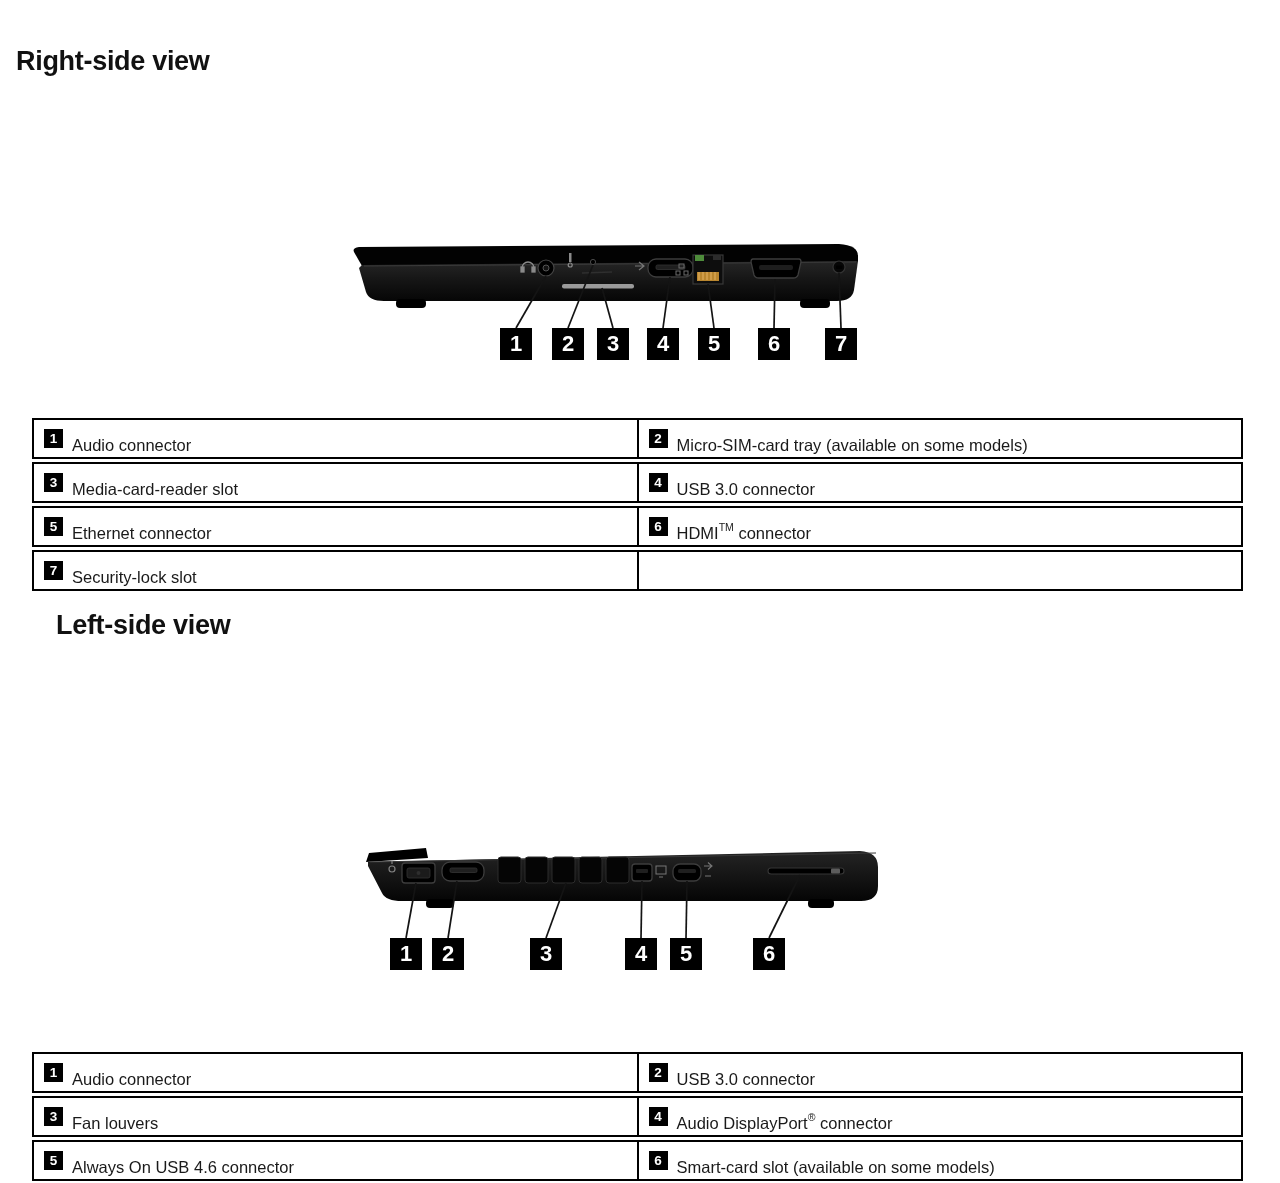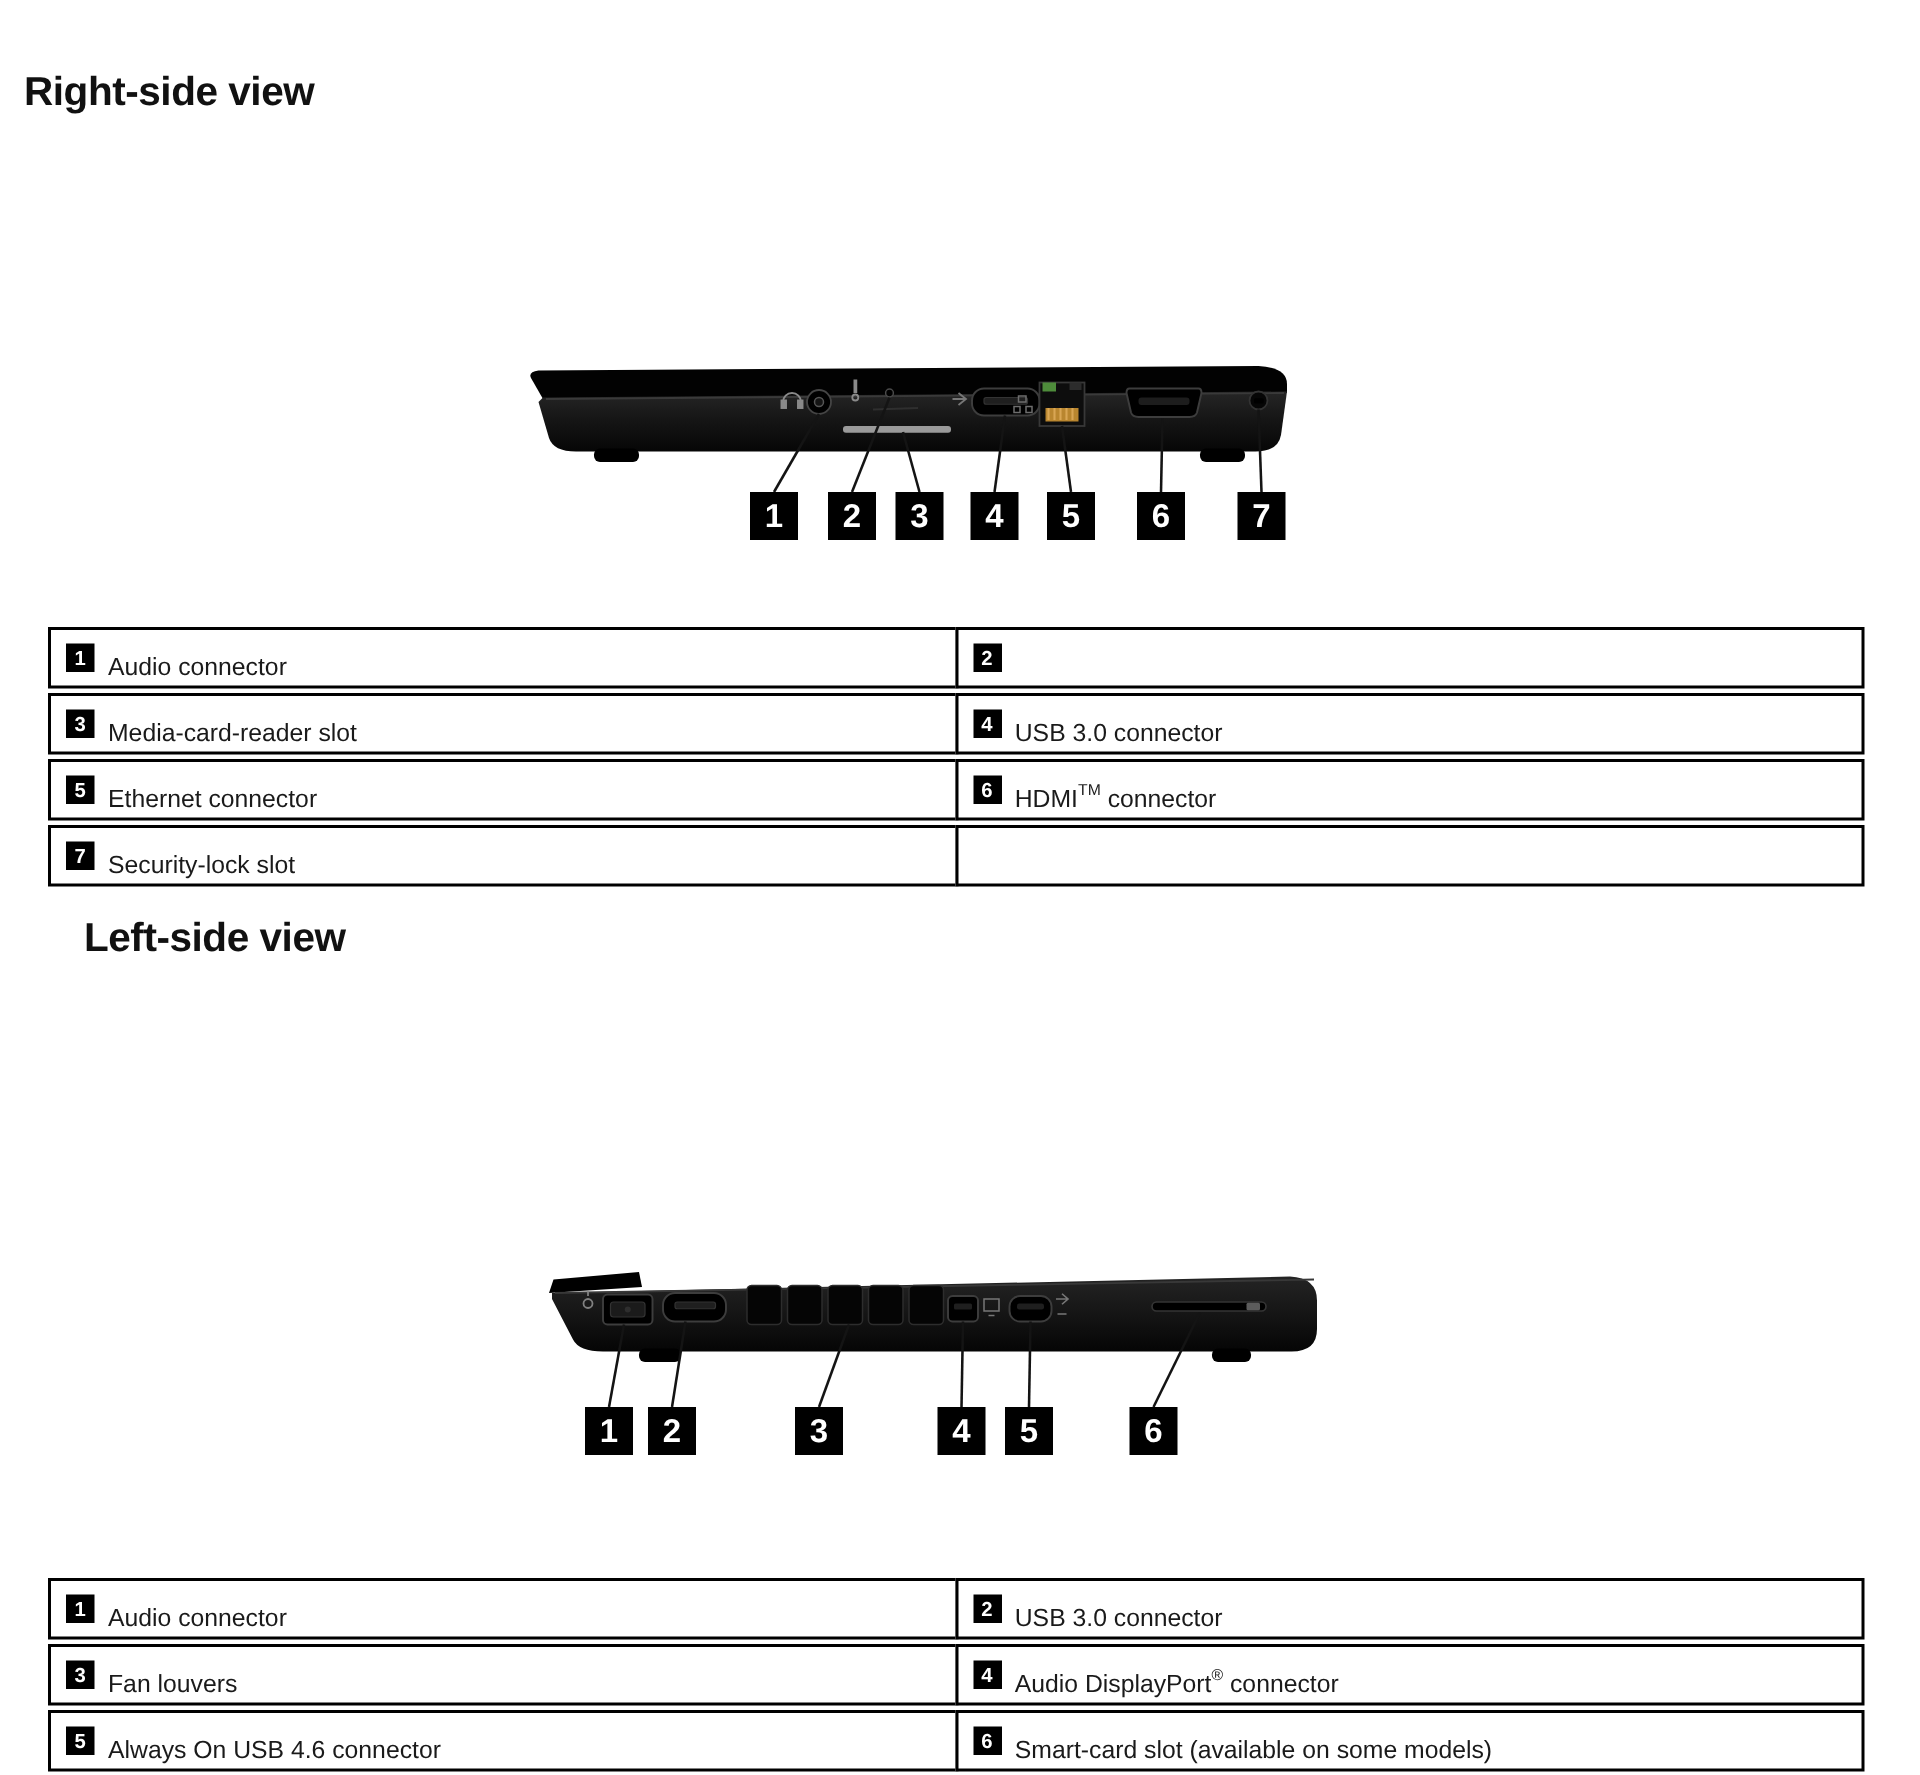--- a/index.html
+++ b/index.html
@@ -128,20 +128,21 @@
   </div>
 
   <div id="tab-right" class="porttable">
     <div class="prow">
       <div class="pcell">
         <span class="nbox">1</span>
         <span class="plabel">Audio connector</span>
       </div>
       <div class="pcell second">
         <span class="nbox">2</span>
+        <span class="plabel">Micro-SIM-card tray (available on some models)</span>
       </div>
     </div>
     <div class="prow">
       <div class="pcell">
         <span class="nbox">3</span>
         <span class="plabel">Media-card-reader slot</span>
       </div>
       <div class="pcell second">
         <span class="nbox">4</span>
         <span class="plabel">USB 3.0 connector</span>

